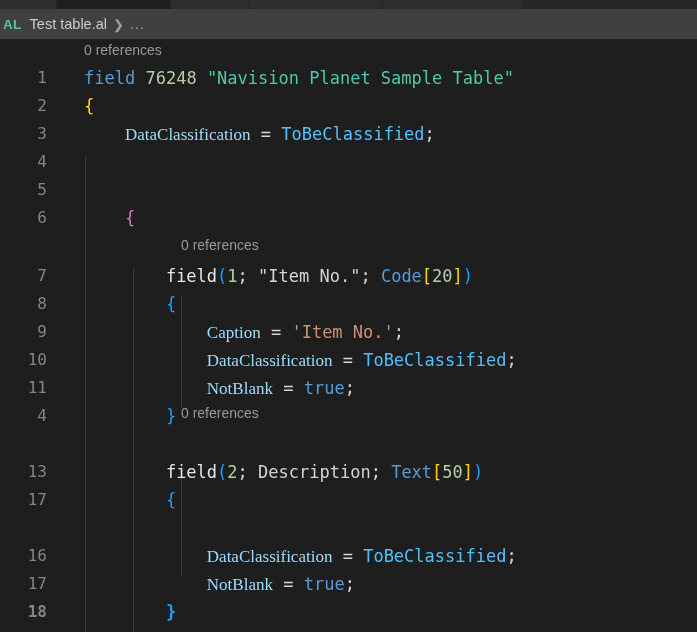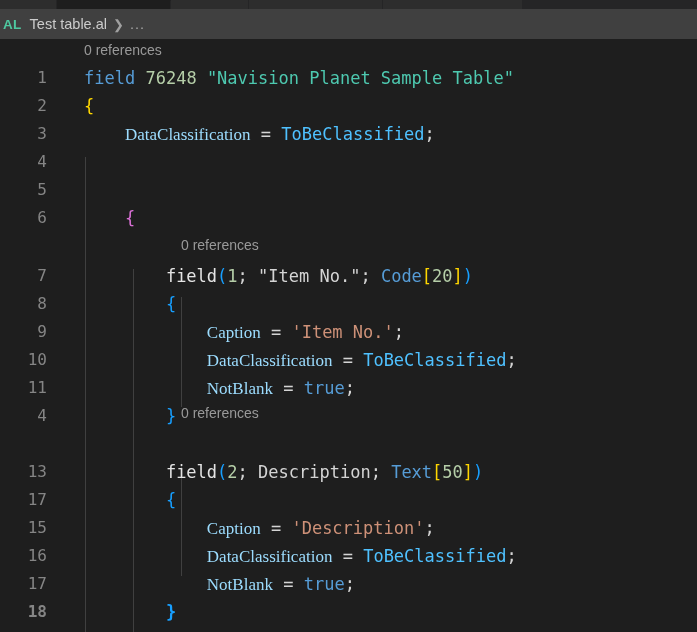--- a/index.html
+++ b/index.html
@@ -179,18 +179,17 @@
       <div class="row" style="top: 137px;"><span class="ln">5</span></div>
       <div class="row" style="top: 165px;"><span class="ln">6</span><span class="code"><span class="t-plain">    </span><span class="t-br-p">{</span></span></div>
       <div class="row" style="top: 223px;"><span class="ln">7</span><span class="code"><span class="t-plain">        </span><span class="t-fn">field</span><span class="t-br-b">(</span><span class="t-num">1</span><span class="t-plain">; </span><span class="t-plain">"Item No."</span><span class="t-plain">; </span><span class="t-kw">Code</span><span class="t-br-y">[</span><span class="t-num">20</span><span class="t-br-y">]</span><span class="t-br-b">)</span></span></div>
       <div class="row" style="top: 251px;"><span class="ln">8</span><span class="code"><span class="t-plain">        </span><span class="t-br-b">{</span></span></div>
       <div class="row" style="top: 279px;"><span class="ln">9</span><span class="code"><span class="t-plain">            </span><span class="t-prop">Caption</span><span class="t-plain"> </span><span class="t-op">=</span><span class="t-plain"> </span><span class="t-str-s">'Item No.'</span><span class="t-op">;</span></span></div>
       <div class="row" style="top: 307px;"><span class="ln">10</span><span class="code"><span class="t-plain">            </span><span class="t-prop">DataClassification</span><span class="t-plain"> </span><span class="t-op">=</span><span class="t-plain"> </span><span class="t-enum">ToBeClassified</span><span class="t-op">;</span></span></div>
       <div class="row" style="top: 335px;"><span class="ln">11</span><span class="code"><span class="t-plain">            </span><span class="t-prop">NotBlank</span><span class="t-plain"> </span><span class="t-op">=</span><span class="t-plain"> </span><span class="t-kw">true</span><span class="t-op">;</span></span></div>
       <div class="row" style="top: 363px;"><span class="ln">4</span><span class="code"><span class="t-plain">        </span><span class="t-br-b">}</span></span></div>
       <div class="row" style="top: 419px;"><span class="ln">13</span><span class="code"><span class="t-plain">        </span><span class="t-fn">field</span><span class="t-br-b">(</span><span class="t-num">2</span><span class="t-plain">; </span><span class="t-plain">Description</span><span class="t-plain">; </span><span class="t-kw">Text</span><span class="t-br-y">[</span><span class="t-num">50</span><span class="t-br-y">]</span><span class="t-br-b">)</span></span></div>
       <div class="row" style="top: 447px;"><span class="ln">17</span><span class="code"><span class="t-plain">        </span><span class="t-br-b">{</span></span></div>
-      <div class="row" style="top: 475px;"><span class="ln">15</span><span class="code"><span class="t-plain">            </span><span class="t-prop">Caption</span><span class="t-plain"> </span><span class="t-op">=</span><span class="t-plain"> </span><span class="t-str-s">'Description'</span><span class="t-op">;</span></span></div>
       <div class="row" style="top: 503px;"><span class="ln">16</span><span class="code"><span class="t-plain">            </span><span class="t-prop">DataClassification</span><span class="t-plain"> </span><span class="t-op">=</span><span class="t-plain"> </span><span class="t-enum">ToBeClassified</span><span class="t-op">;</span></span></div>
       <div class="row" style="top: 531px;"><span class="ln">17</span><span class="code"><span class="t-plain">            </span><span class="t-prop">NotBlank</span><span class="t-plain"> </span><span class="t-op">=</span><span class="t-plain"> </span><span class="t-kw">true</span><span class="t-op">;</span></span></div>
       <div class="row" style="top: 559px; font-weight: bold;"><span class="ln">18</span><span class="code"><span class="t-plain">        </span><span class="t-br-b">}</span></span></div>
     </div>
 </div>
 
 </body></html>

